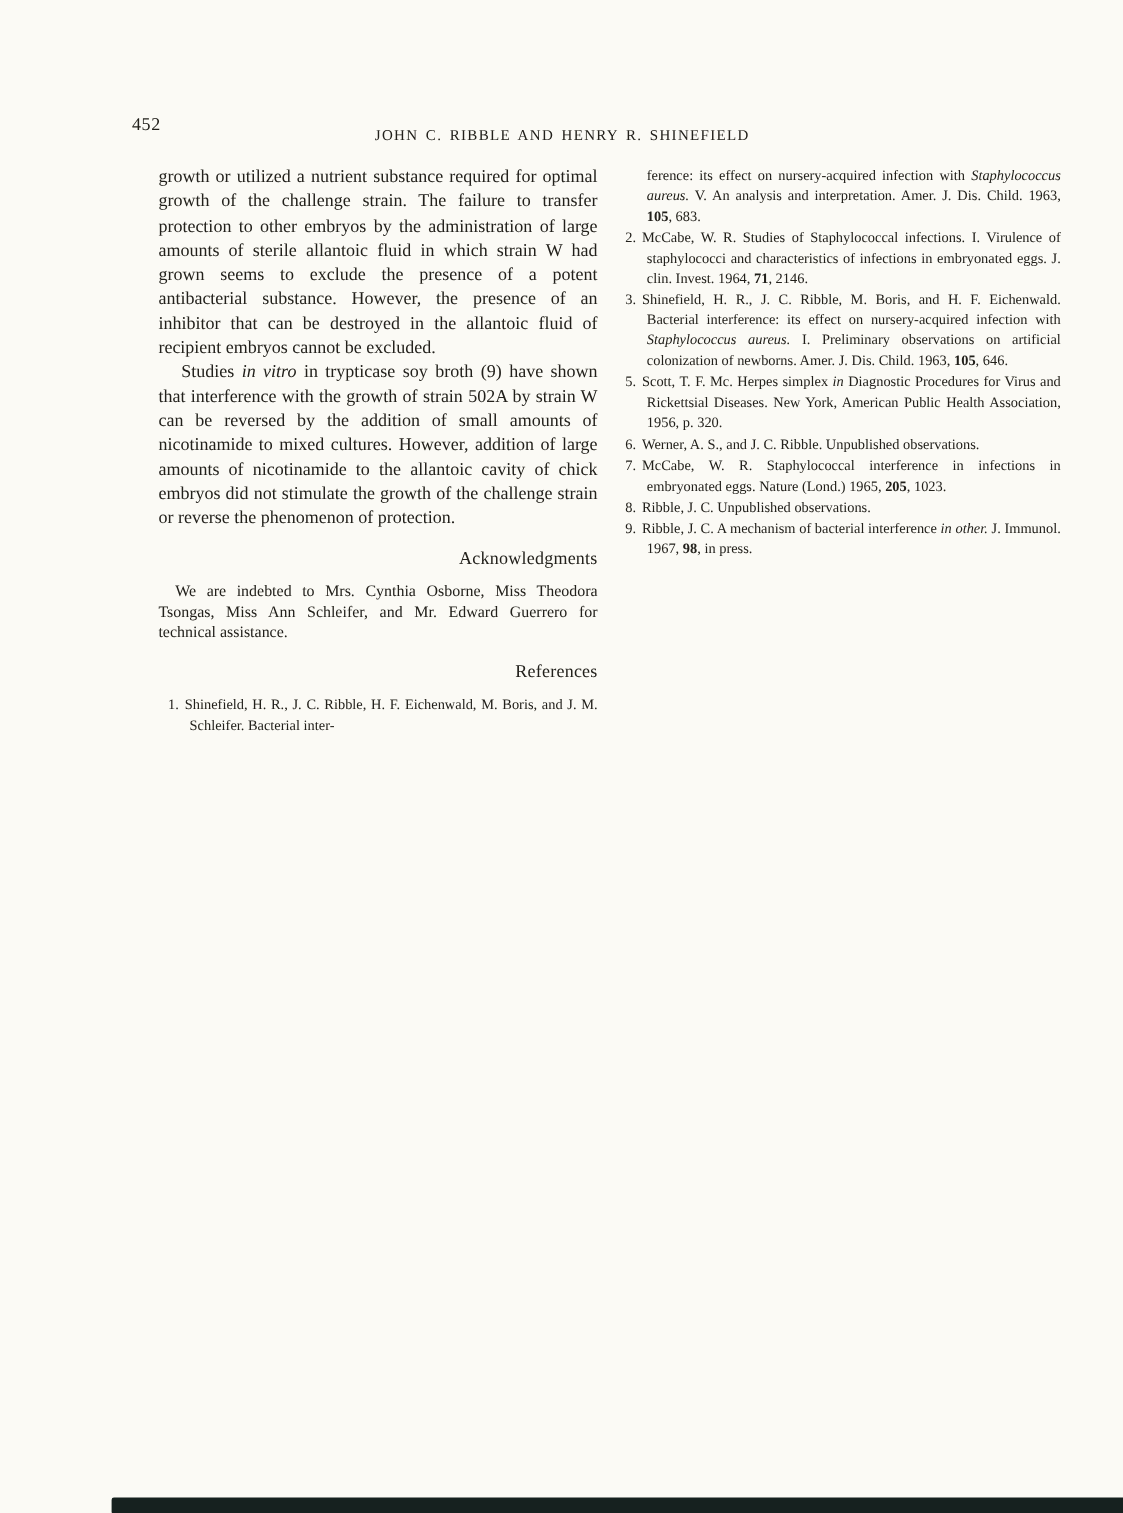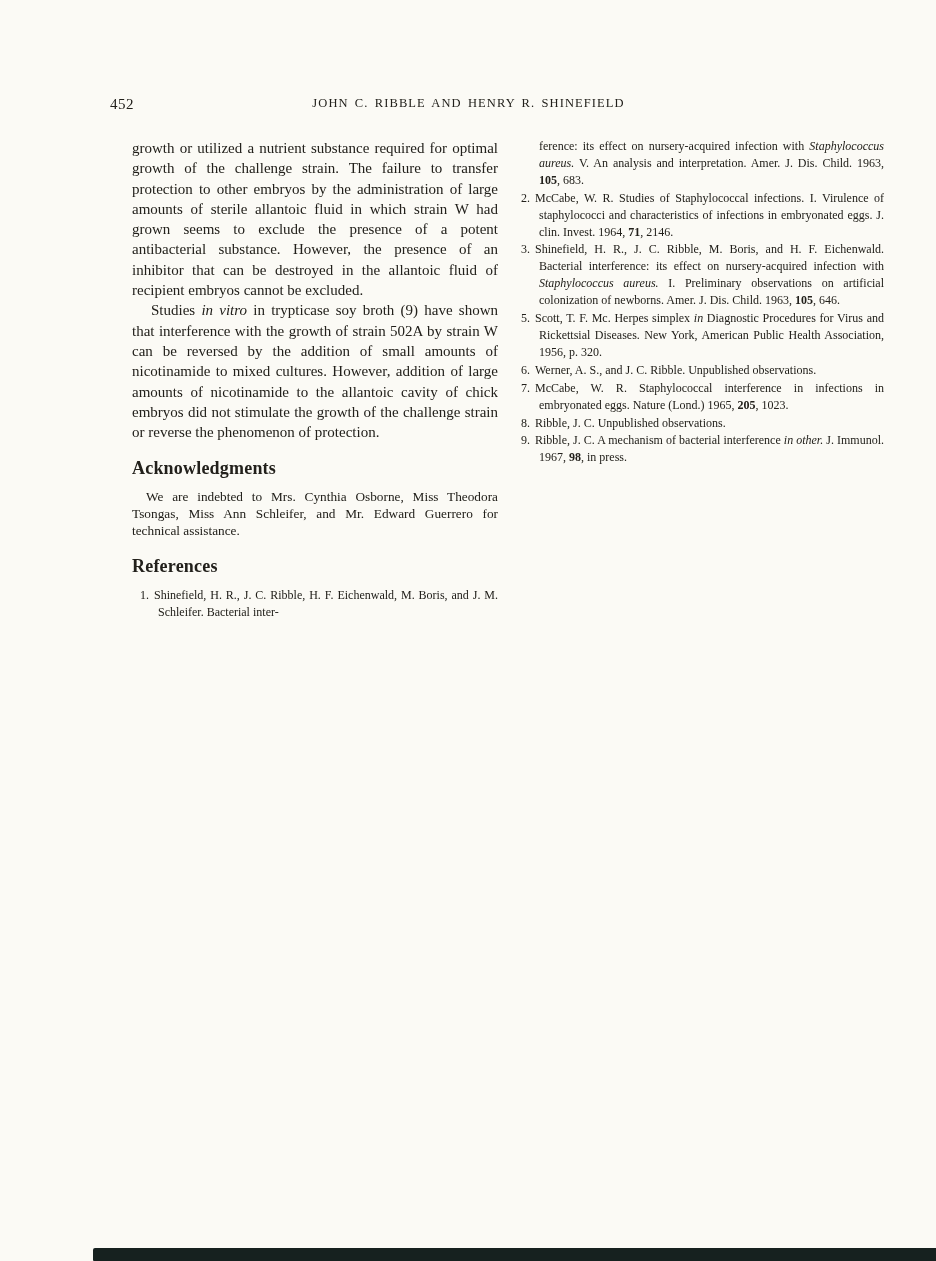--- a/index.html
+++ b/index.html
@@ -24,40 +24,40 @@
     position: absolute;
     left: 2px;
     top: 0;
     font-size: 15px;
     letter-spacing: 0.5px;
   }
   .running-head {
     position: absolute;
     left: 0;
     right: 0;
-    top: 0;
+    top: 10px;
     text-align: center;
     font-size: 12.5px;
     letter-spacing: 1.1px;
     word-spacing: 2px;
   }
   .columns { display: flex; gap: 15px; }
   .col-left { width: 366px; flex: 0 0 auto; margin-left: 24px; }
   .col-right { width: 371px; flex: 0 0 auto; }
   .body-par {
     font-size: 15px;
     line-height: 20.3px;
     text-align: justify;
     margin: 0;
   }
   .indent { text-indent: 19px; }
   .section-heading {
-    font-size: 18px;
-    font-weight: bold;
-    text-align: left;
+    font-size: 15px;
+    font-weight: normal;
+    text-align: right;
     margin: 16px 0 10px 0;
     letter-spacing: 0.2px;
   }
   .small-par {
     font-size: 13.3px;
     line-height: 16.8px;
     text-align: justify;
     margin: 0;
   }
   .small-indent { text-indent: 14px; }

